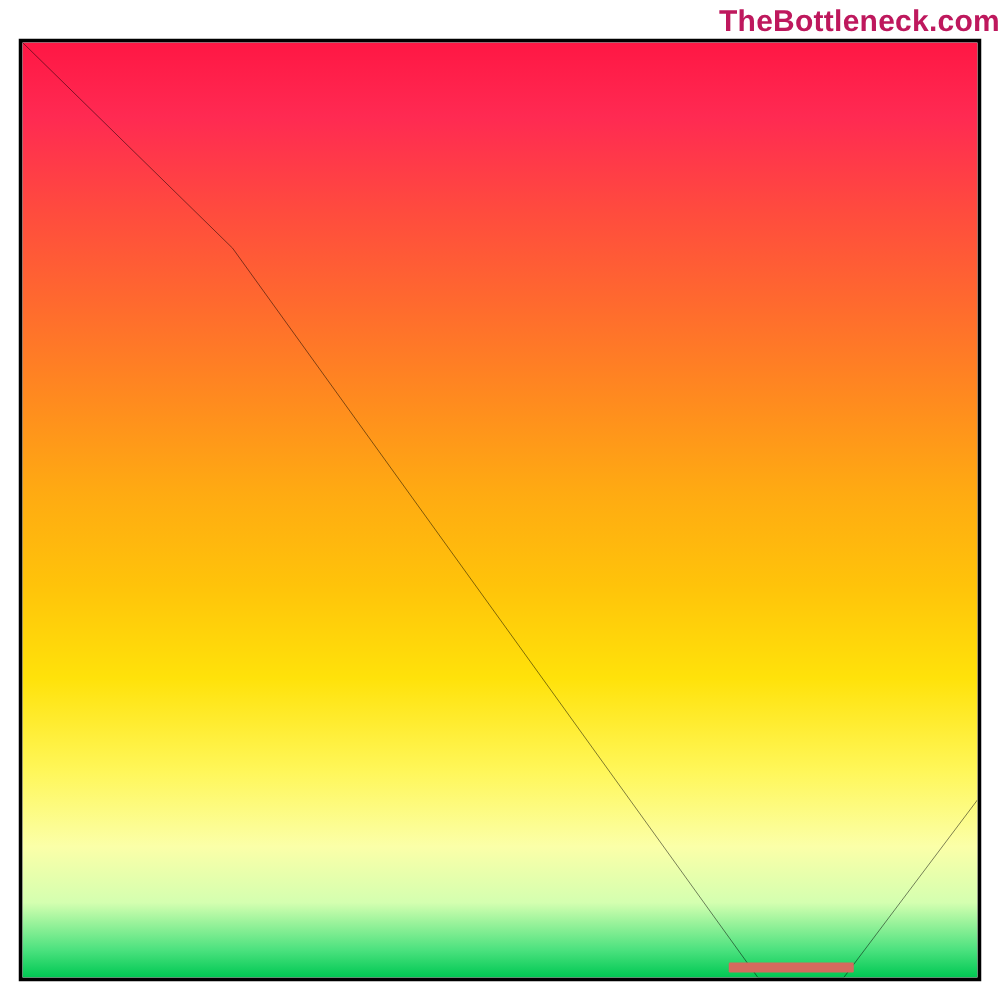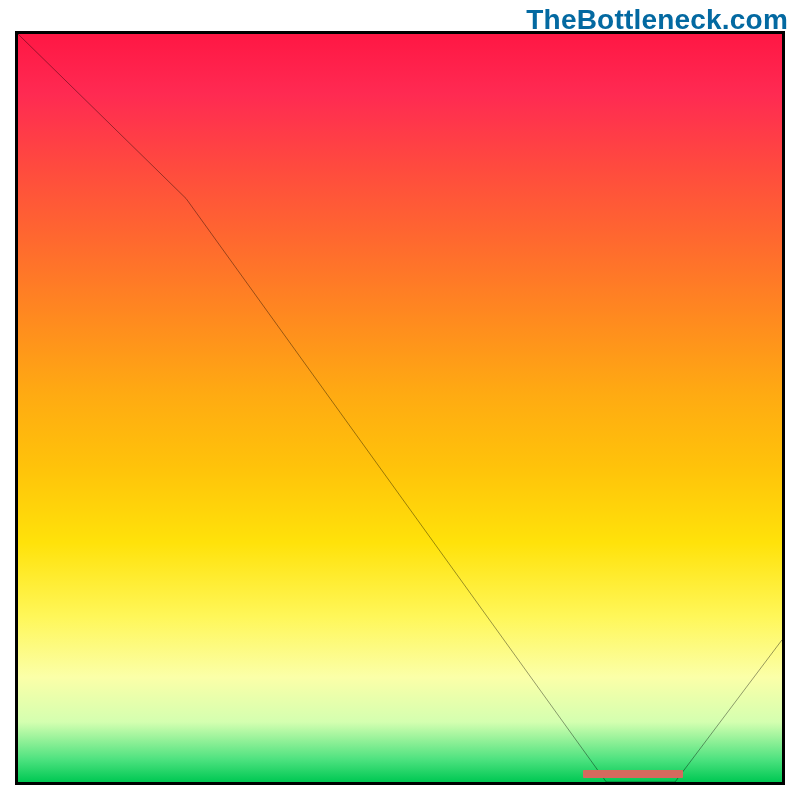--- a/index.html
+++ b/index.html
@@ -12,24 +12,24 @@
     font-family: Arial, Helvetica, sans-serif;
   }
   .wrap {
     position: relative;
     width: 800px;
     height: 800px;
   }
   .watermark {
     position: absolute;
     top: 4px;
-    right: 12px;
-    font-size: 28px;
+    right: 0;
+    font-size: 24px;
     font-weight: 600;
-    color: #0369a1;
+    color: #be185d;
     letter-spacing: 0.2px;
     z-index: 10;
   }
   .plot-outer {
     position: absolute;
     left: 15px;
     top: 31px;
     width: 770px;
     height: 754px;
     border: 3px solid #000;

